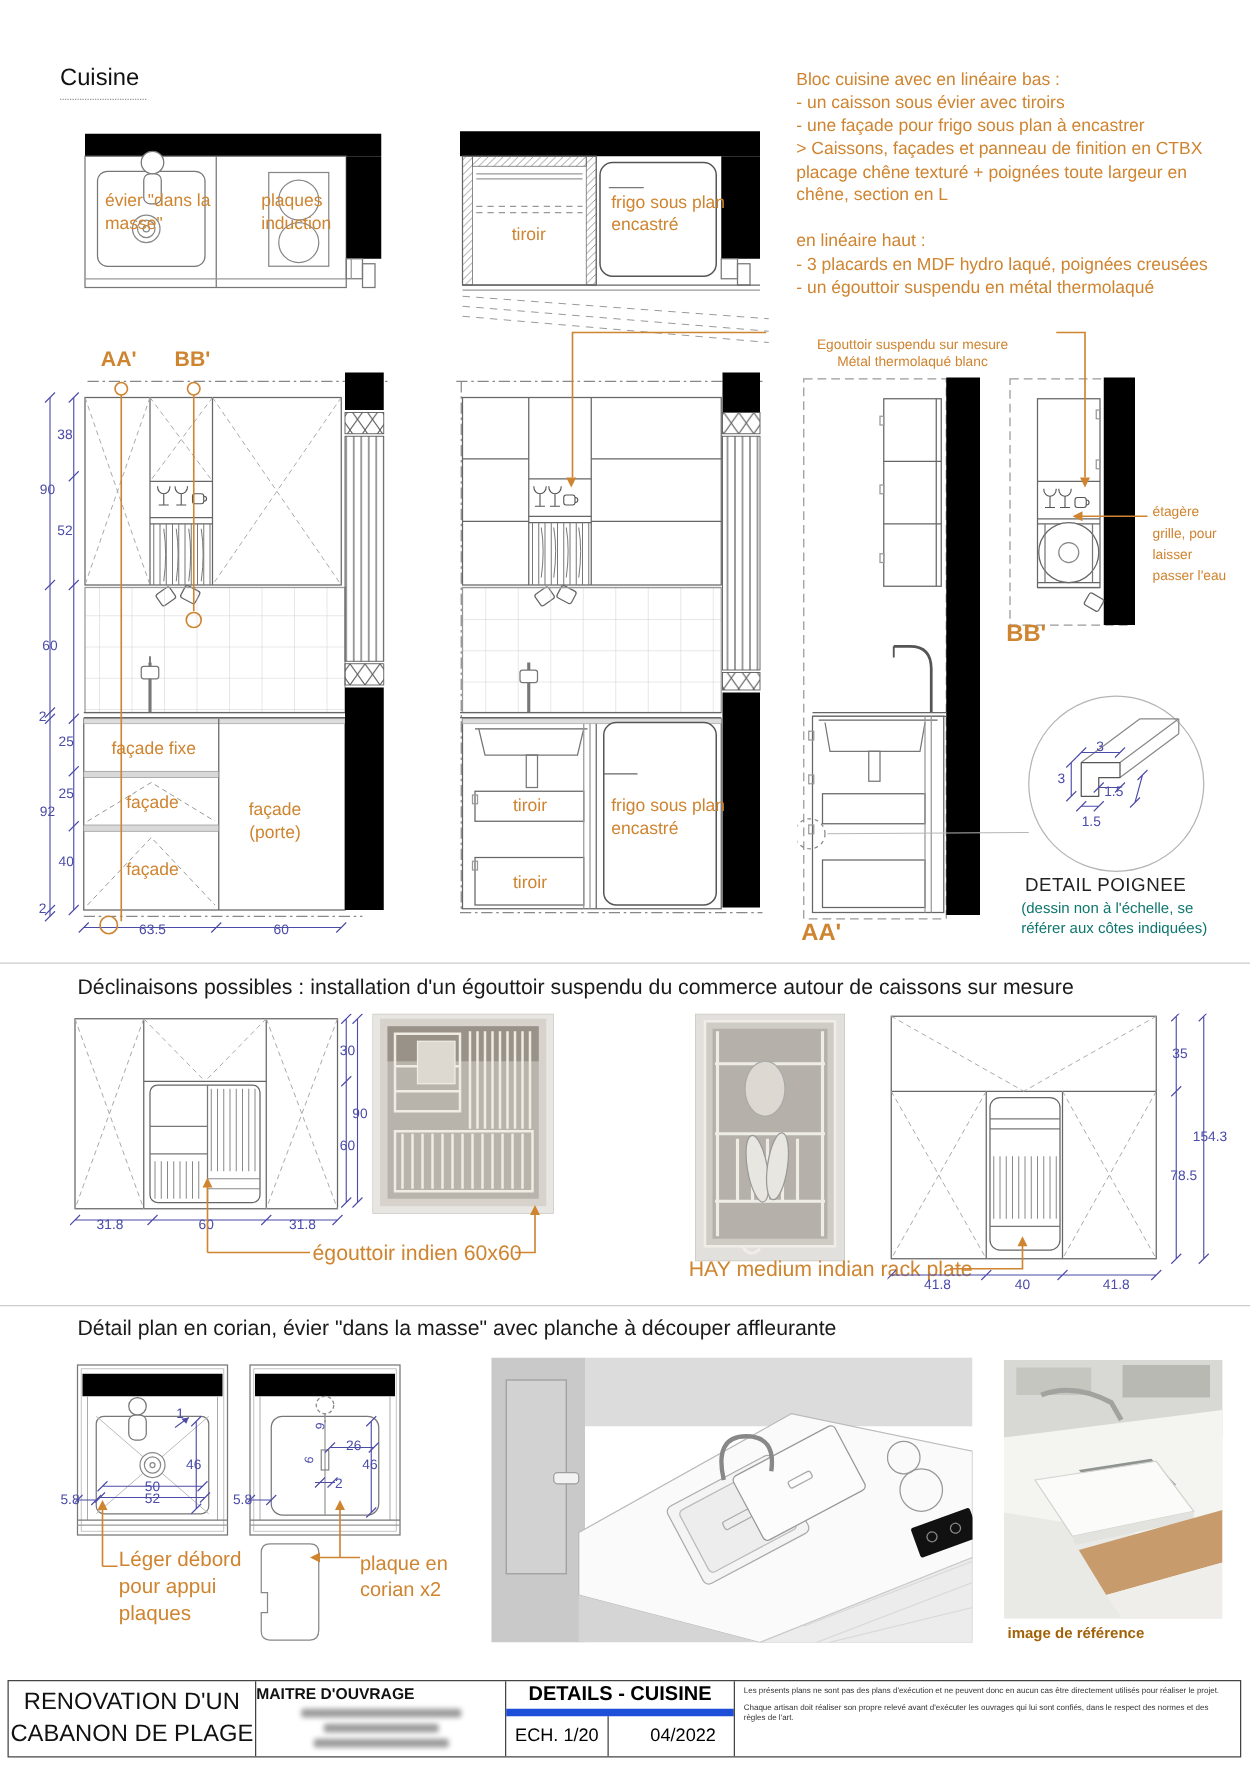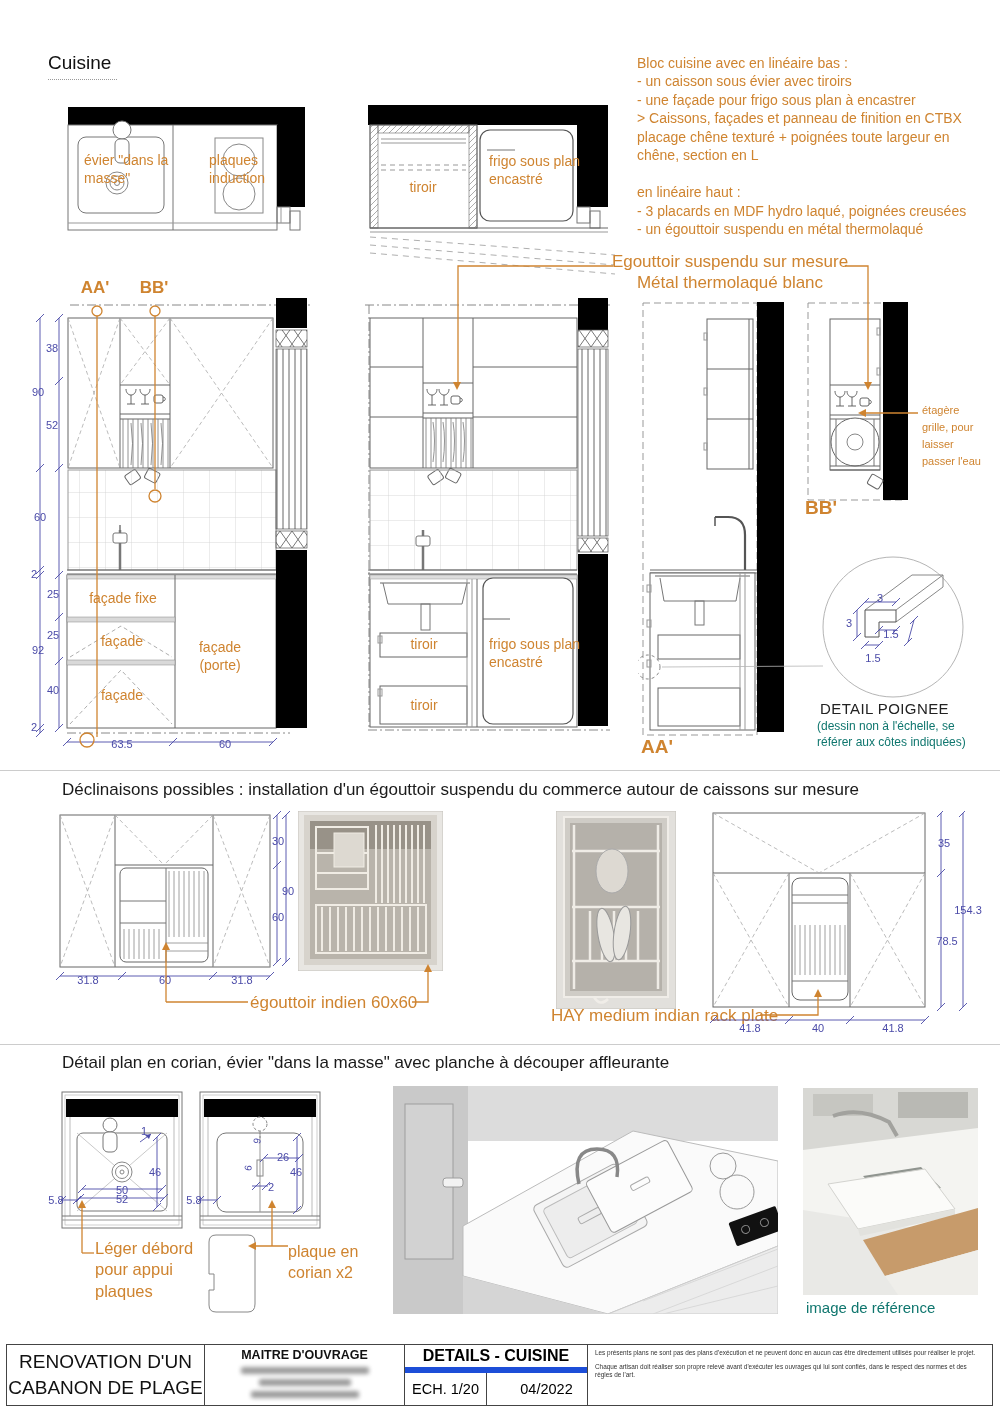--- a/index.html
+++ b/index.html
@@ -17,28 +17,28 @@
   .ol{color:var(--orange);font-size:14px;line-height:1.26;white-space:pre-line;}
   .ol-lg{color:var(--orange);font-size:17px;white-space:pre-line;line-height:1.3;}
   .ctr{transform:translate(-50%,-50%);text-align:center;}
   .mark{color:var(--orange);font-weight:bold;font-size:17px;transform:translate(-50%,-50%);}
   .mark-lg{color:var(--orange);font-weight:bold;font-size:19px;transform:translate(-50%,-50%);}
   .dim{color:var(--blue);font-size:11px;white-space:nowrap;transform:translate(-50%,-50%);}
   .dim-rot{color:var(--blue);font-size:10px;white-space:nowrap;transform:translate(-50%,-50%) rotate(-80deg);}
   .head{font-size:17px;color:var(--ink);white-space:nowrap;}
   .detail-title{font-size:15px;color:#222;letter-spacing:.4px;}
   .detail-sub{font-size:12px;color:#0f766e;line-height:1.3;white-space:pre-line;}
-  .caption{font-size:15px;color:#0f766e;}
+  .caption{font-size:12px;color:#a16207;font-weight:bold;}
   .divider{position:absolute;left:0;width:1000px;height:1px;background:#ccc;}
   
   .tblock{position:absolute;left:6px;top:1344px;width:987px;height:62px;border:1.5px solid #444;display:flex;background:#fff;}
   .tb-col{height:100%;border-left:1px solid #444;position:relative;}
   .tb-col:first-child{border-left:none;}
   .tb-project{width:197px;display:flex;align-items:center;justify-content:center;font-size:19px;color:#111;text-align:center;white-space:pre-line;line-height:1.35;}
-  .tb-client{width:200px;text-align:center;padding-top:3px;}
+  .tb-client{width:200px;text-align:left;padding-top:3px;}
   .tb-arch{width:245px;text-align:center;padding-top:3px;}
   .tb-h{font-size:12.5px;font-weight:bold;color:#111;}
   .tb-lines{font-size:12px;color:#111;line-height:1.25;white-space:pre-line;margin-top:1px;}
   .blurline{height:7px;background:#9b9b9b;border-radius:2px;filter:blur(2px);margin:5px auto 0;}
   .tb-doc{width:183px;display:flex;flex-direction:column;}
   .tb-doc-title{height:28px;display:flex;align-items:center;justify-content:center;font-weight:bold;font-size:16px;border-bottom:6px solid #1d4ed8;}
   .tb-doc-row{flex:1;display:flex;gap:19px;}
   .tb-cell{flex:1;display:flex;align-items:center;justify-content:center;font-size:14.5px;}
   .tb-cell.first{border-right:1px solid #444;}
   .tb-small{flex:1;padding:4px 7px;font-size:6.4px;color:#333;line-height:1.35;}
@@ -109,21 +109,21 @@
     <line x1="5" y1="125" x2="243" y2="125" stroke="#666"></line>
     <line x1="5" y1="129" x2="243" y2="129" stroke="#999"></line>
     <path d="M5 134L250 152" stroke="#999" stroke-width="0.8" stroke-dasharray="6 5" fill="none"></path>
     <path d="M5 142L250 162" stroke="#999" stroke-width="0.8" stroke-dasharray="6 5" fill="none"></path>
     <path d="M5 150L250 171" stroke="#999" stroke-width="0.8" stroke-dasharray="6 5" fill="none"></path>
   </svg>
   <div class="abs ol ctr" style="left:423px;top:188px;">tiroir</div>
   <div class="abs ol" style="left:489px;top:153px;">frigo sous plan
 encastré</div>
 
-  <div class="abs ol ctr" style="left:730px;top:272px;width:240px;font-size:17px;transform:translate(-50%,-50%);">Egouttoir suspendu sur mesure
+  <div class="abs ol ctr" style="left:730px;top:284px;width:240px;font-size:11px;transform:translate(-50%,-50%);">Egouttoir suspendu sur mesure
 Métal thermolaqué blanc</div>
 
   <svg class="abs" style="left:28px;top:293px;" width="300" height="475" viewBox="0 0 300 475">
     <defs>
       <pattern id="tl1" width="26" height="25" patternUnits="userSpaceOnUse">
         <path d="M26 0V25M0 25H26" stroke="#cfcfcf" stroke-width="0.8" fill="none"></path>
       </pattern>
       <pattern id="xh1" width="12" height="17" patternUnits="userSpaceOnUse">
         <path d="M0 0L12 17M12 0L0 17" stroke="#555" stroke-width="0.8" fill="none"></path>
       </pattern>

